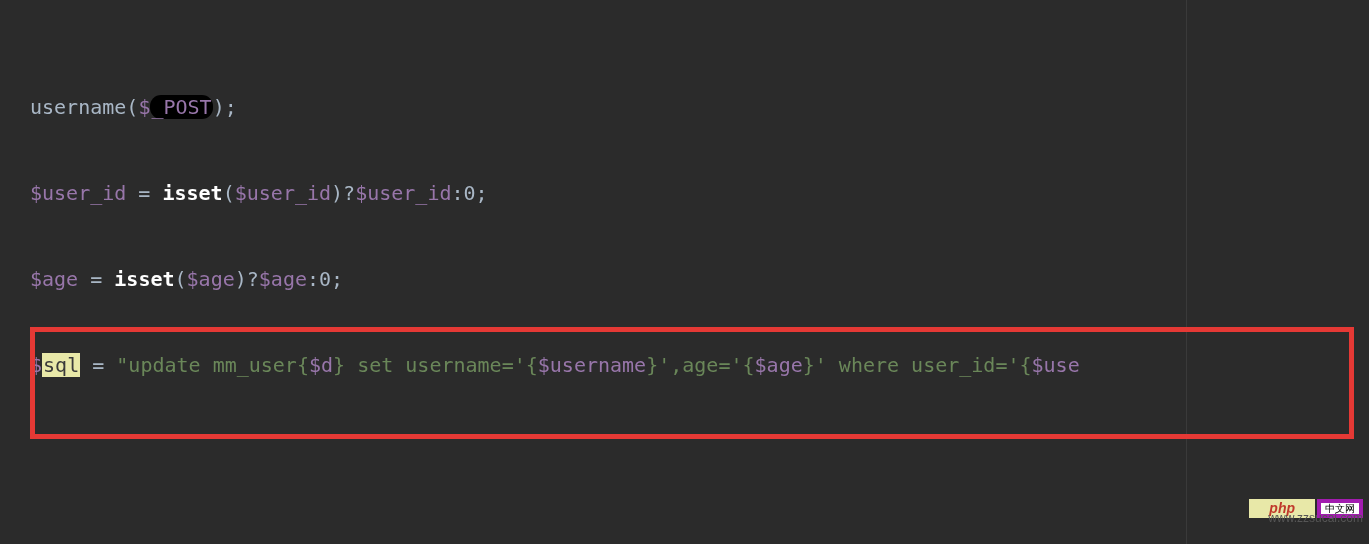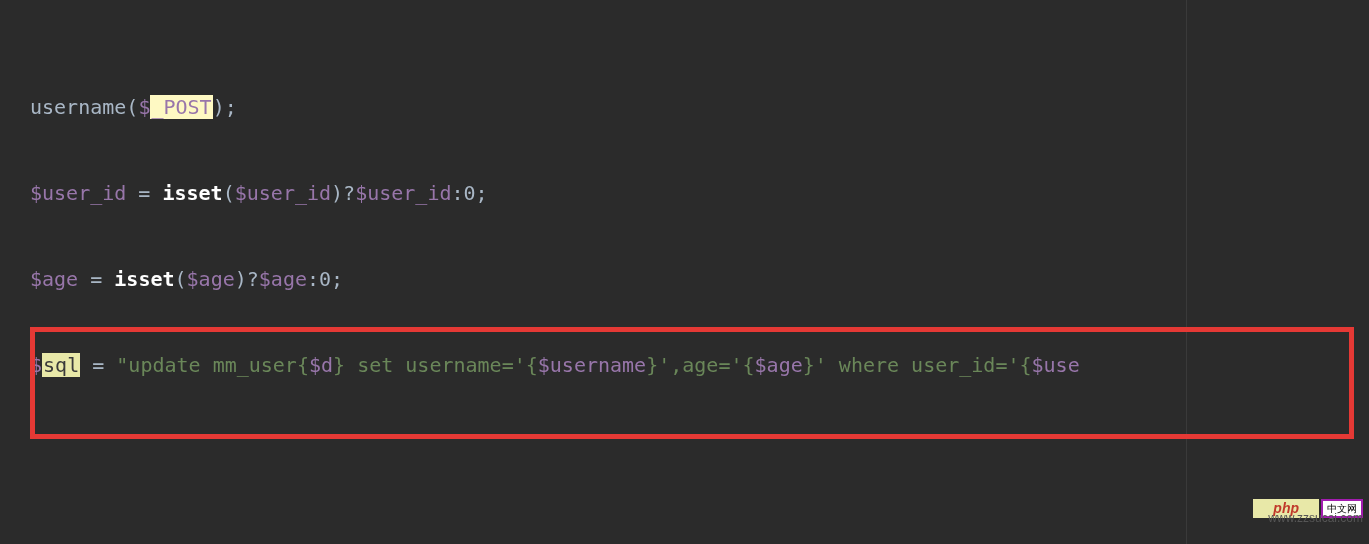--- a/index.html
+++ b/index.html
@@ -18,21 +18,21 @@
     color: #a9b7c6;
     white-space: pre;
     position: relative;
   }
   .line { height: 43px; display: block; }
   .kw { color: #ffffff; font-weight: bold; }
   .var { color: #9876aa; }
   .str { color: #6a8759; }
   .fn { color: #a9b7c6; }
   .highlight-y { background: #e8e8a8; color: #3a3a3a; padding: 0 1px; }
-  .highlight-g { background: #fef9c3; padding: 0 1px; }
+  .highlight-g { background: #000000; padding: 0 1px; border-radius: 11px; }
   .punct { color: #a9b7c6; }
   .op { color: #a9b7c6; }
   .red-box {
     position: absolute;
     border: 5px solid #e53935;
     top: 327px;
     left: 30px;
     width: 1324px;
     height: 112px;
     pointer-events: none;
@@ -61,21 +61,21 @@
     font-family: Arial, sans-serif;
     font-size: 14px;
     padding: 2px 20px;
     height: 19px;
     display: flex;
     align-items: center;
     margin-left: 15px;
   }
   .watermark .cn {
     background: #fff;
-    border: 2px solid #a21caf;
+    border: 4px solid #a21caf;
     font-size: 10px;
     padding: 1px 4px;
     height: 19px;
     display: flex;
     align-items: center;
     font-family: Arial, sans-serif;
   }
   .watermark2 {
     position: absolute;
     right: 6px;

